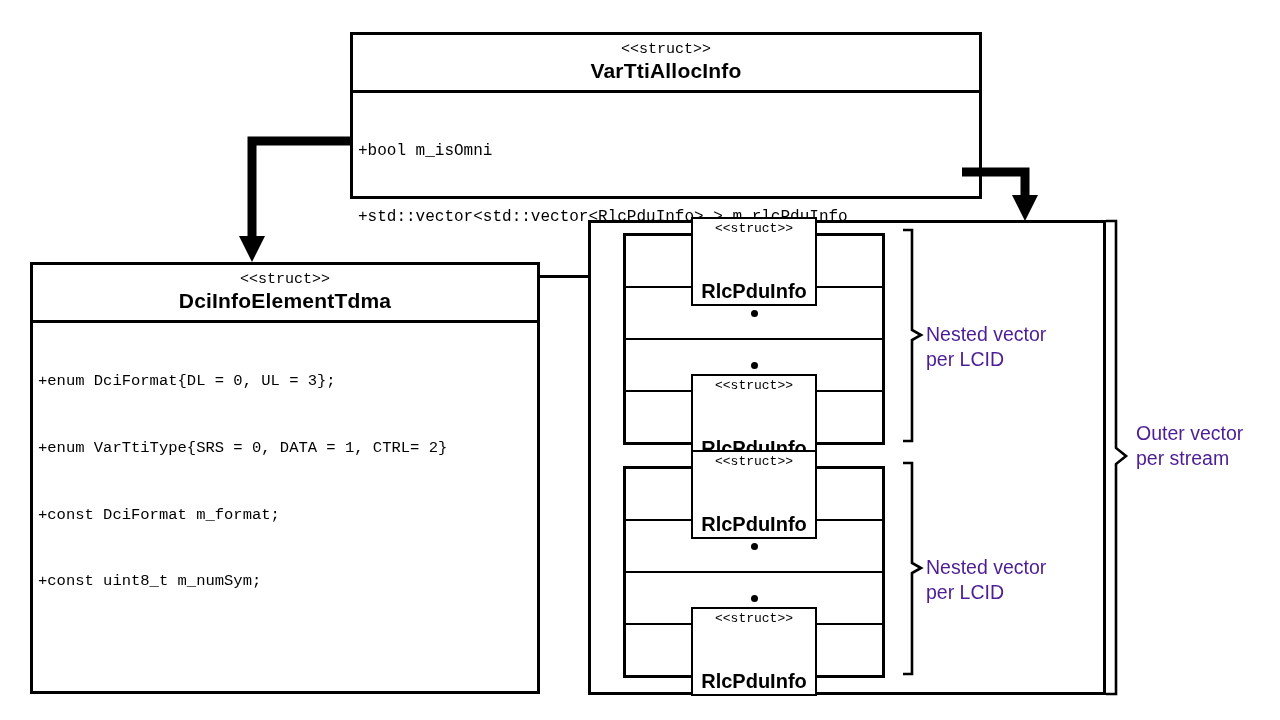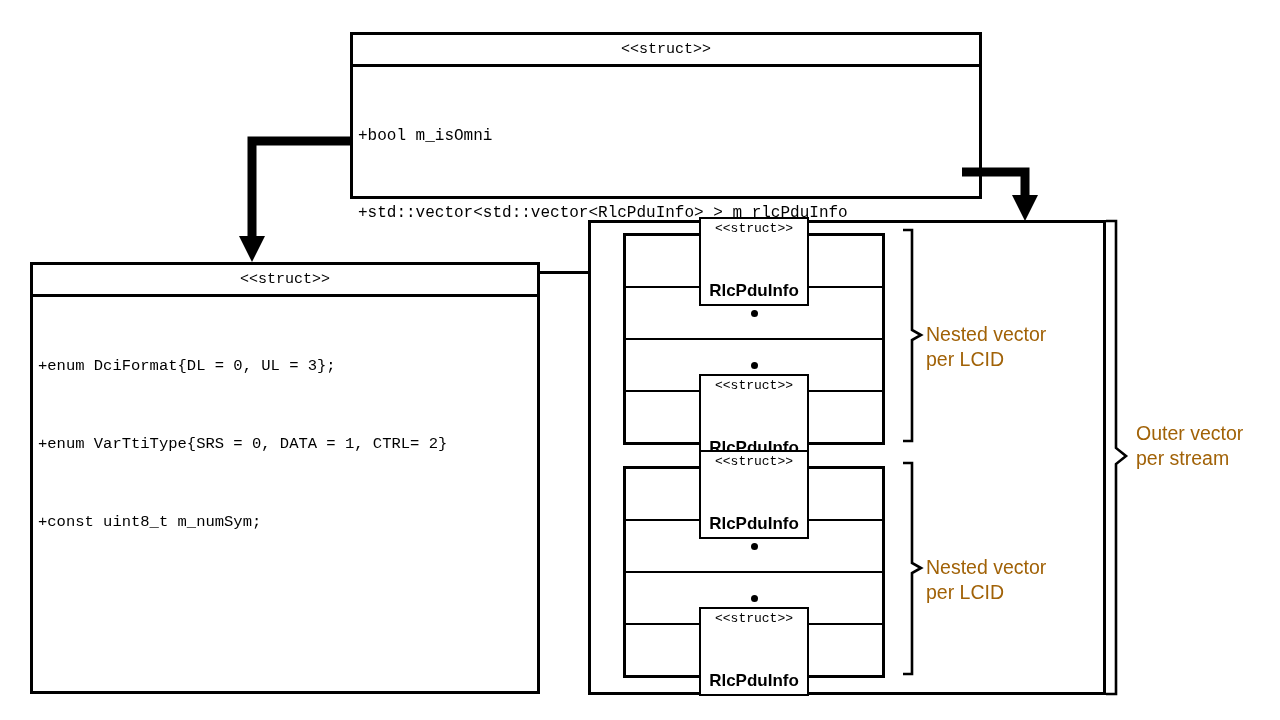--- a/index.html
+++ b/index.html
@@ -49,21 +49,21 @@
     letter-spacing: 0.2px;
   }
   .uml-attrs {
     font-family: "Liberation Mono", monospace;
     font-size: 15.5px;
     line-height: 20.5px;
     padding: 3px 4px 3px 4px;
     white-space: pre;
     border-bottom: 3px solid #000;
   }
-  .uml-attrs div { white-space: pre; margin-top: 11px; }
+  .uml-attrs div { white-space: pre; }
   .uml-footer {
     height: 10px;
   }
 
   
   #box-varttiallocinfo {
     left: 350px;
     top: 32px;
     width: 632px;
     height: 167px;
@@ -96,21 +96,21 @@
     padding: 2px 8px 3px 8px;
   }
   .rlc-box .st {
     font-family: "Liberation Mono", monospace;
     font-size: 13px;
     line-height: 15px;
     display: block;
   }
   .rlc-box .nm {
     font-weight: bold;
-    font-size: 17px;
+    font-size: 20px;
     line-height: 20px;
     display: block;
     margin-top: 45px;
   }
 
   
   #outer-vector {
     position: absolute;
     left: 588px;
     top: 220px;
@@ -147,21 +147,21 @@
     border-radius: 50%;
     background: #000;
     display: block;
   }
 
   
   .annot {
     position: absolute;
     font-size: 19.5px;
     line-height: 25px;
-    color: #a16207;
+    color: #4c1d95;
     white-space: pre-line;
   }
   #annot-nested-1 { left: 926px; top: 322px; }
   #annot-nested-2 { left: 926px; top: 555px; }
   #annot-outer    { left: 1136px; top: 421px; }
 
   svg.overlay {
     position: absolute;
     left: 0; top: 0;
     width: 1280px;
@@ -170,35 +170,38 @@
   }
 </style>
 </head>
 <body>
 
 <div class="canvas">
 
   <div class="uml-box" id="box-varttiallocinfo">
     <div class="uml-header">
       <span class="uml-stereotype">&lt;&lt;struct&gt;&gt;</span>
+      <span class="uml-name">VarTtiAllocInfo</span>
     </div>
     <div class="uml-attrs">
       <div>+bool m_isOmni</div>
       <div>+std::vector&lt;std::vector&lt;RlcPduInfo&gt; &gt; m_rlcPduInfo</div>
     </div>
     <div class="uml-footer"></div>
   </div>
 
   <div class="uml-box" id="box-dciinfoelementtdma">
     <div class="uml-header">
       <span class="uml-stereotype">&lt;&lt;struct&gt;&gt;</span>
+      <span class="uml-name">DciInfoElementTdma</span>
     </div>
     <div class="uml-attrs">
       <div>+enum DciFormat{DL = 0, UL = 3};</div>
       <div>+enum VarTtiType{SRS = 0, DATA = 1, CTRL= 2}</div>
+      <div>+const DciFormat m_format;</div>
       <div>+const uint8_t m_numSym;</div>
       
       
       
       
       
       
       
       
       

